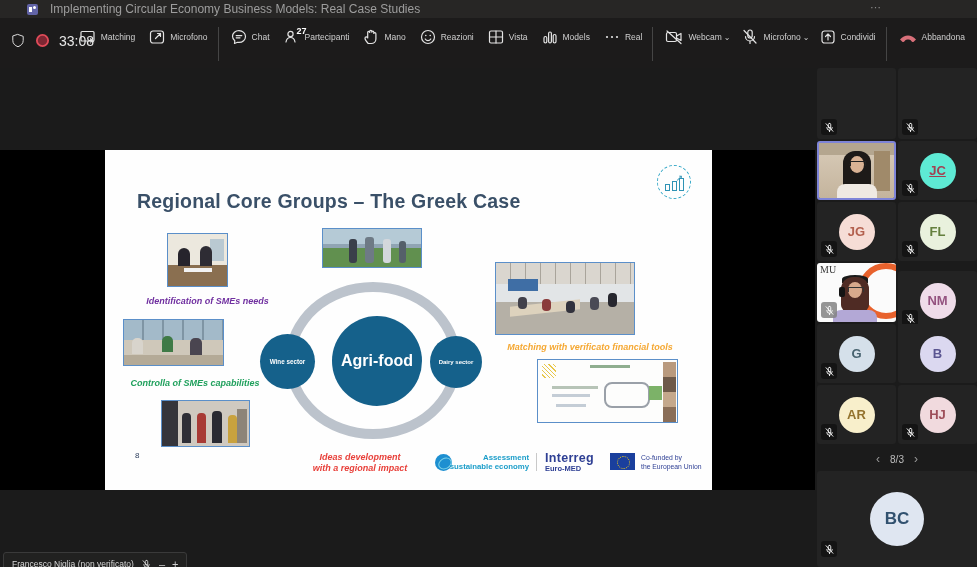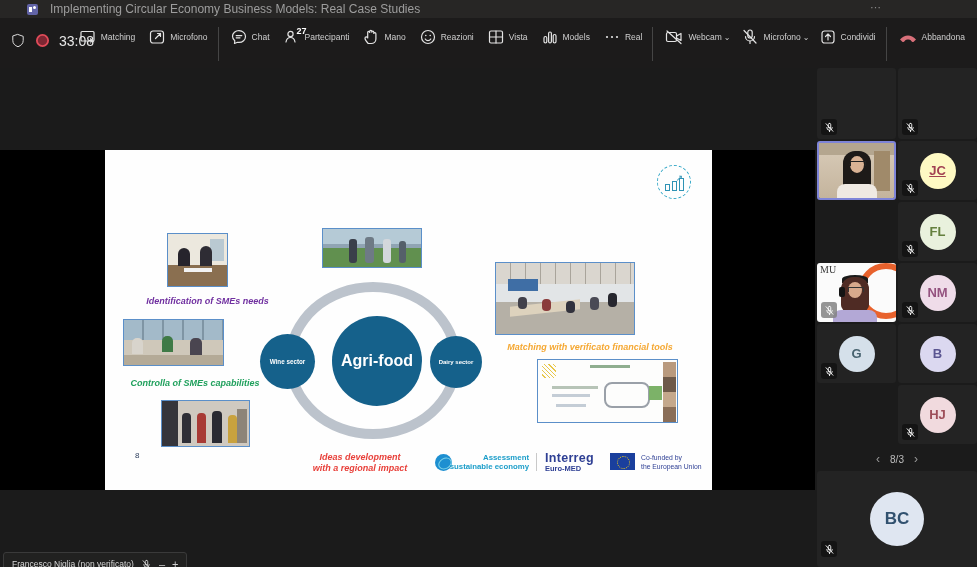--- a/index.html
+++ b/index.html
@@ -260,20 +260,21 @@
         </svg>
         <span>Abbandona</span>
       </div>
 
     </div>
   </div>
 
   <div id="stage">
     <div id="slide">
 
+      <div id="slide-title">Regional Core Groups – The Greek Case</div>
 
       <div id="slide-badge">
         <span class="bar" style="height:5px;"></span>
         <span class="bar" style="height:8px;"></span>
         <span class="bar" style="height:11px;"></span>
         <span class="arrow">↗</span>
       </div>
 
       <div class="photo" style="left:62px;top:83px;width:61px;height:54px;">
         <div class="ph" style="inset:0;background:linear-gradient(#ece8de 60%,#8a6f50 60%);"></div>
@@ -396,33 +397,46 @@
     <div class="scene1">
       <div class="ceil"></div>
         <div class="door"></div>
       <div class="hair"></div>
         <div class="face"></div>
         <div class="glasses"></div>
         <div class="body"></div>
     </div>
   </div>
   <div class="tile" style="left:898px;top:141px;">
-    <span class="avatar" style="background: #fef9c3; color: rgb(162, 64, 82); text-decoration: underline;">JC</span>
-    <span class="mute">
-      <svg width="11" height="11" viewBox="0 0 16 16">
-          <g stroke="#fff" fill="none" stroke-width="1.3" stroke-linecap="round">
-            <rect x="6.2" y="2" width="3.6" height="7" rx="1.8"></rect>
-            <path d="M4 8 a4 4 0 0 0 8 0"></path>
-            <line x1="8" y1="12" x2="8" y2="14"></line>
-            <line x1="3" y1="2.5" x2="13" y2="13.5"></line>
-          </g>
-        </svg>
-    </span>
-  </div>
-
+    <span class="avatar" style="background: #5eead4; color: rgb(162, 64, 82); text-decoration: underline;">JC</span>
+    <span class="mute">
+      <svg width="11" height="11" viewBox="0 0 16 16">
+          <g stroke="#fff" fill="none" stroke-width="1.3" stroke-linecap="round">
+            <rect x="6.2" y="2" width="3.6" height="7" rx="1.8"></rect>
+            <path d="M4 8 a4 4 0 0 0 8 0"></path>
+            <line x1="8" y1="12" x2="8" y2="14"></line>
+            <line x1="3" y1="2.5" x2="13" y2="13.5"></line>
+          </g>
+        </svg>
+    </span>
+  </div>
+
+  <div class="tile" style="left:817px;top:202px;">
+    <span class="avatar" style="background: rgb(246, 221, 214); color: rgb(179, 96, 78);">JG</span>
+    <span class="mute">
+      <svg width="11" height="11" viewBox="0 0 16 16">
+          <g stroke="#fff" fill="none" stroke-width="1.3" stroke-linecap="round">
+            <rect x="6.2" y="2" width="3.6" height="7" rx="1.8"></rect>
+            <path d="M4 8 a4 4 0 0 0 8 0"></path>
+            <line x1="8" y1="12" x2="8" y2="14"></line>
+            <line x1="3" y1="2.5" x2="13" y2="13.5"></line>
+          </g>
+        </svg>
+    </span>
+  </div>
   <div class="tile" style="left:898px;top:202px;">
     <span class="avatar" style="background: rgb(233, 241, 221); color: rgb(100, 128, 62);">FL</span>
     <span class="mute">
       <svg width="11" height="11" viewBox="0 0 16 16">
           <g stroke="#fff" fill="none" stroke-width="1.3" stroke-linecap="round">
             <rect x="6.2" y="2" width="3.6" height="7" rx="1.8"></rect>
             <path d="M4 8 a4 4 0 0 0 8 0"></path>
             <line x1="8" y1="12" x2="8" y2="14"></line>
             <line x1="3" y1="2.5" x2="13" y2="13.5"></line>
           </g>
@@ -445,21 +459,21 @@
       <svg width="11" height="11" viewBox="0 0 16 16">
           <g stroke="#fff" fill="none" stroke-width="1.3" stroke-linecap="round">
             <rect x="6.2" y="2" width="3.6" height="7" rx="1.8"></rect>
             <path d="M4 8 a4 4 0 0 0 8 0"></path>
             <line x1="8" y1="12" x2="8" y2="14"></line>
             <line x1="3" y1="2.5" x2="13" y2="13.5"></line>
           </g>
         </svg>
     </span>
   </div>
-  <div class="tile" style="left:898px;top:263px;">
+  <div class="tile" style="left:898px;top:271px;">
     <span class="avatar" style="background: rgb(239, 220, 233); color: rgb(148, 82, 127);">NM</span>
     <span class="mute">
       <svg width="11" height="11" viewBox="0 0 16 16">
           <g stroke="#fff" fill="none" stroke-width="1.3" stroke-linecap="round">
             <rect x="6.2" y="2" width="3.6" height="7" rx="1.8"></rect>
             <path d="M4 8 a4 4 0 0 0 8 0"></path>
             <line x1="8" y1="12" x2="8" y2="14"></line>
             <line x1="3" y1="2.5" x2="13" y2="13.5"></line>
           </g>
         </svg>
@@ -476,20 +490,33 @@
             <line x1="8" y1="12" x2="8" y2="14"></line>
             <line x1="3" y1="2.5" x2="13" y2="13.5"></line>
           </g>
         </svg>
     </span>
   </div>
   <div class="tile" style="left:898px;top:324px;">
     <span class="avatar" style="background: rgb(219, 216, 240); color: rgb(90, 85, 145);">B</span>
   </div>
 
+  <div class="tile" style="left:817px;top:385px;">
+    <span class="avatar" style="background: rgb(248, 239, 203); color: rgb(147, 114, 44);">AR</span>
+    <span class="mute">
+      <svg width="11" height="11" viewBox="0 0 16 16">
+          <g stroke="#fff" fill="none" stroke-width="1.3" stroke-linecap="round">
+            <rect x="6.2" y="2" width="3.6" height="7" rx="1.8"></rect>
+            <path d="M4 8 a4 4 0 0 0 8 0"></path>
+            <line x1="8" y1="12" x2="8" y2="14"></line>
+            <line x1="3" y1="2.5" x2="13" y2="13.5"></line>
+          </g>
+        </svg>
+    </span>
+  </div>
   <div class="tile" style="left:898px;top:385px;">
     <span class="avatar" style="background: rgb(241, 218, 222); color: rgb(158, 78, 89);">HJ</span>
     <span class="mute">
       <svg width="11" height="11" viewBox="0 0 16 16">
           <g stroke="#fff" fill="none" stroke-width="1.3" stroke-linecap="round">
             <rect x="6.2" y="2" width="3.6" height="7" rx="1.8"></rect>
             <path d="M4 8 a4 4 0 0 0 8 0"></path>
             <line x1="8" y1="12" x2="8" y2="14"></line>
             <line x1="3" y1="2.5" x2="13" y2="13.5"></line>
           </g>

